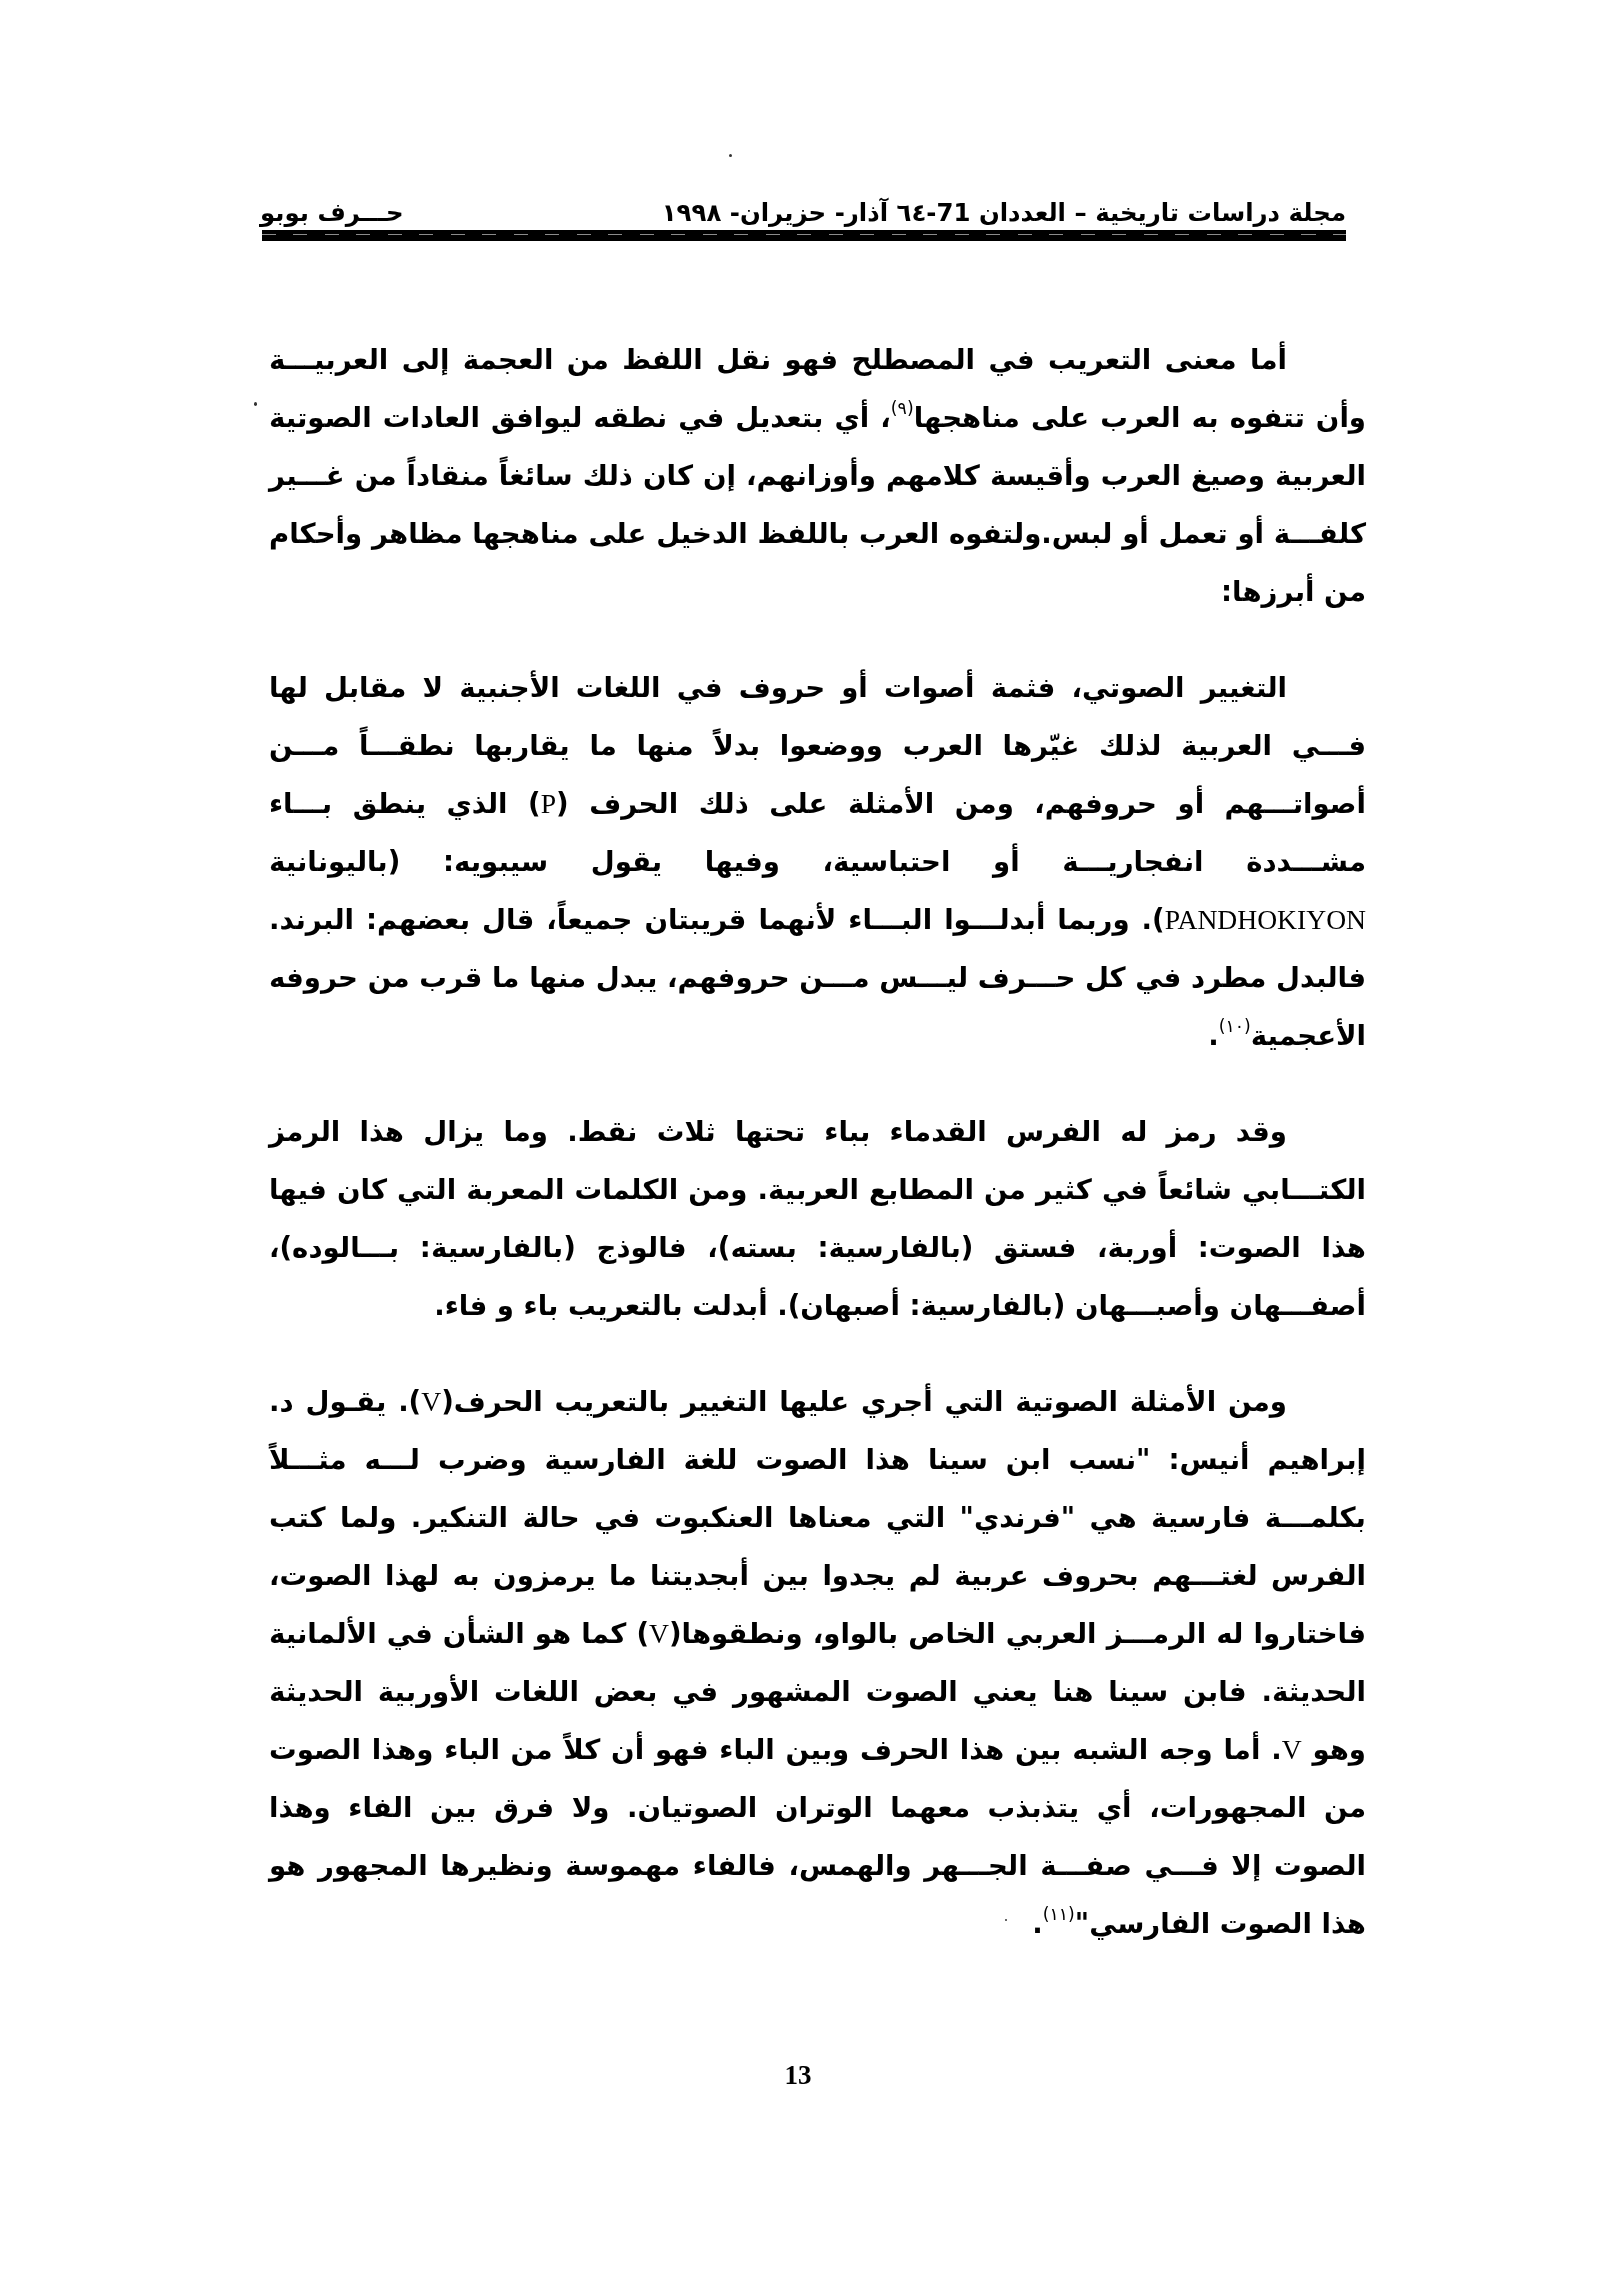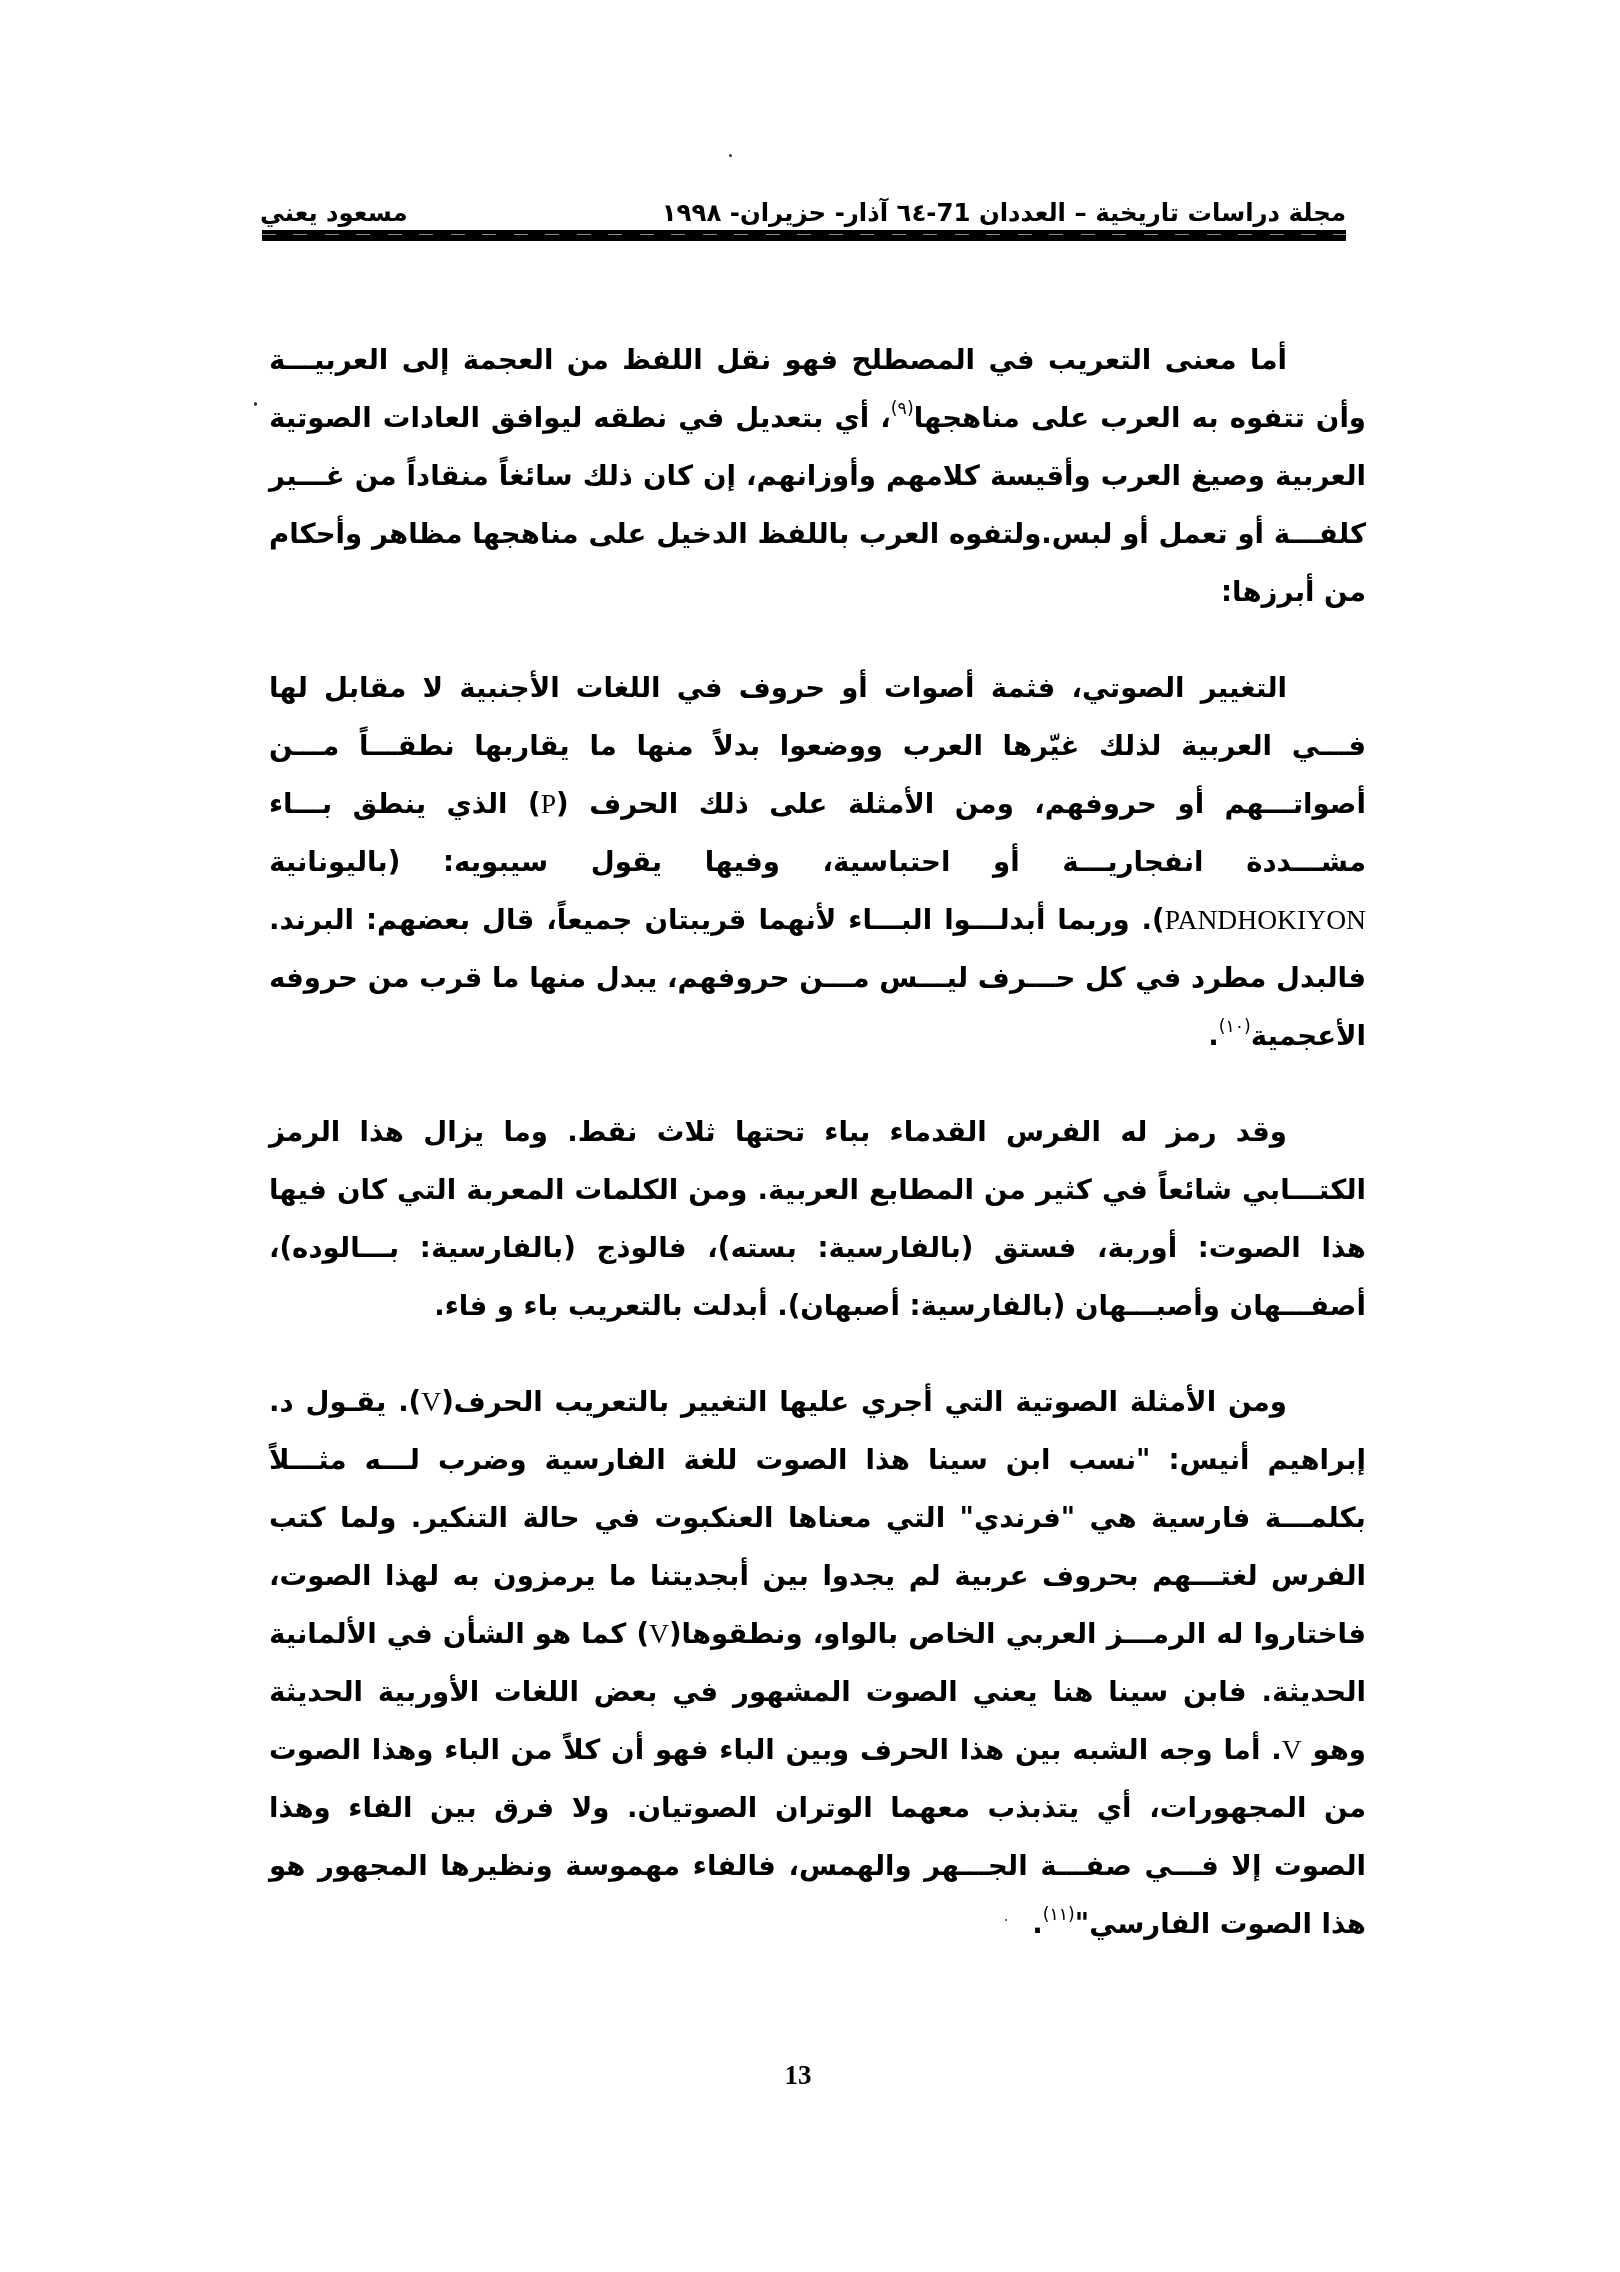--- a/index.html
+++ b/index.html
@@ -100,21 +100,21 @@
       border-radius: 50%;
     }
   </style>
 </head>
 <body>
 
 <div class="page">
 
   <div class="header">
     <span>مجلة دراسات تاريخية – العددان 71-٦٤ آذار- حزيران- ١٩٩٨</span>
-    <span>مسعود يعني</span>
+    <span>حـــرف بوبو</span>
   </div>
   <div class="header-rule"></div>
 
   <div class="body-text">
 
     <p class="para first"><span>أما معنى التعريب في المصطلح فهو نقل اللفظ من العجمة إلى العربيـــة وأن تتفوه به العرب على مناهجها</span><sup>(٩)</sup><span>، أي بتعديل في نطقه ليوافق العادات الصوتية العربية وصيغ العرب وأقيسة كلامهم وأوزانهم، إن كان ذلك سائغاً منقاداً من غـــير كلفـــة أو تعمل أو لبس.ولتفوه العرب باللفظ الدخيل على مناهجها مظاهر وأحكام من أبرزها:</span></p>
 
     <p class="para"><span>التغيير الصوتي، فثمة أصوات أو حروف في اللغات الأجنبية لا مقابل لها فـــي العربية لذلك غيّرها العرب ووضعوا بدلاً منها ما يقاربها نطقـــاً مـــن أصواتـــهم أو حروفهم، ومن الأمثلة على ذلك الحرف (</span><span class="latin">P</span><span>) الذي ينطق بـــاء مشـــددة انفجاريـــة أو احتباسية، وفيها يقول سيبويه: (باليونانية </span><span class="latin">PANDHOKIYON</span><span>). وربما أبدلـــوا البـــاء لأنهما قريبتان جميعاً، قال بعضهم: البرند. فالبدل مطرد في كل حـــرف ليـــس مـــن حروفهم، يبدل منها ما قرب من حروفه الأعجمية</span><sup>(١٠)</sup><span>.</span></p>
 
     <p class="para"><span>وقد رمز له الفرس القدماء بباء تحتها ثلاث نقط. وما يزال هذا الرمز الكتـــابي شائعاً في كثير من المطابع العربية. ومن الكلمات المعربة التي كان فيها هذا الصوت: أوربة، فستق (بالفارسية: بسته)، فالوذج (بالفارسية: بـــالوده)، أصفـــهان وأصبـــهان (بالفارسية: أصبهان). أبدلت بالتعريب باء و فاء.</span></p>

